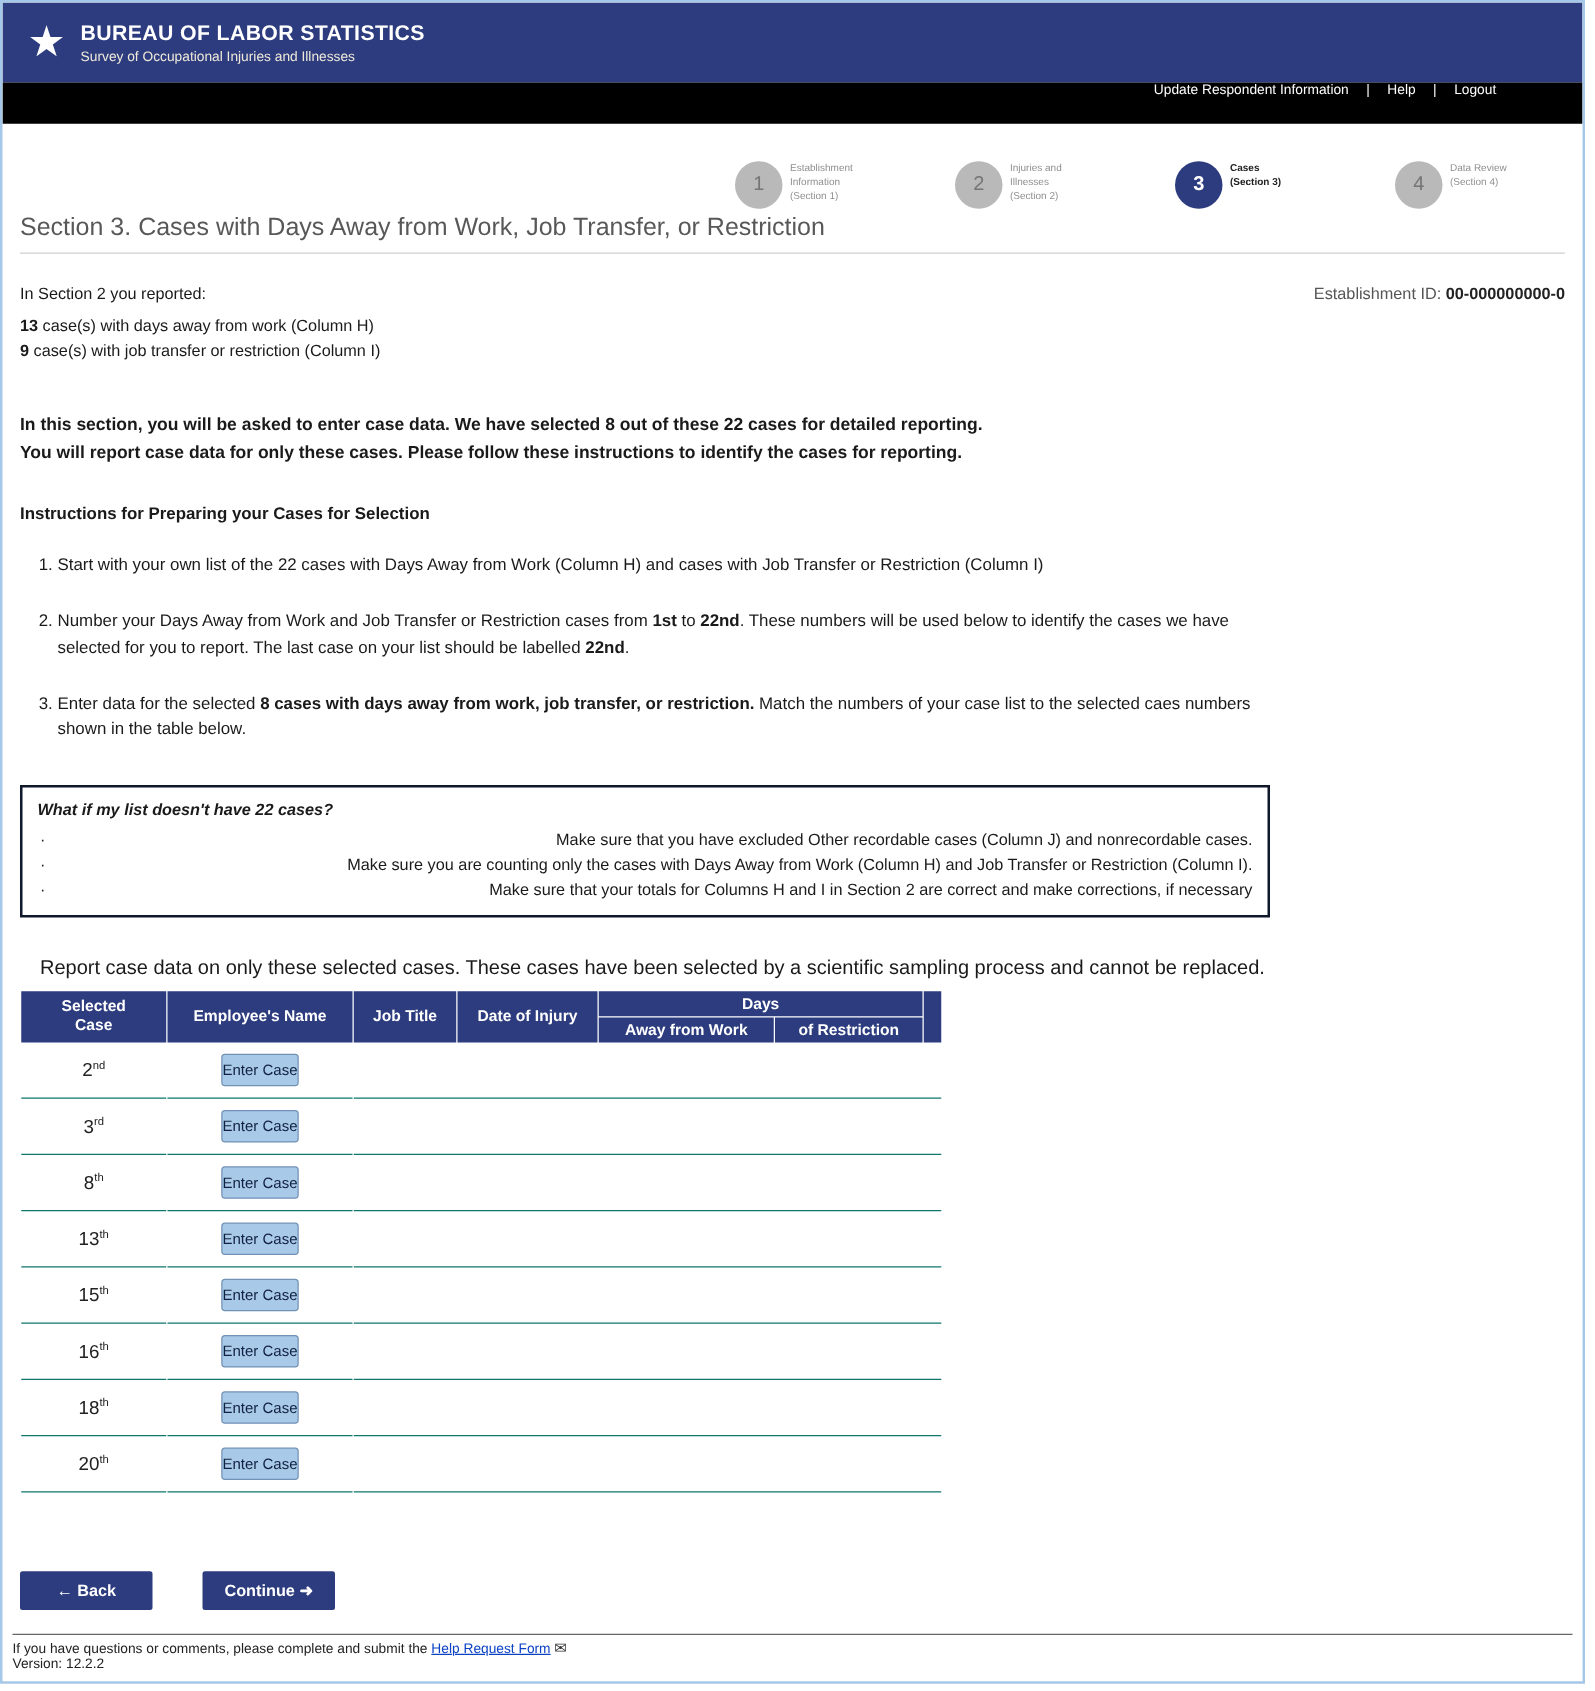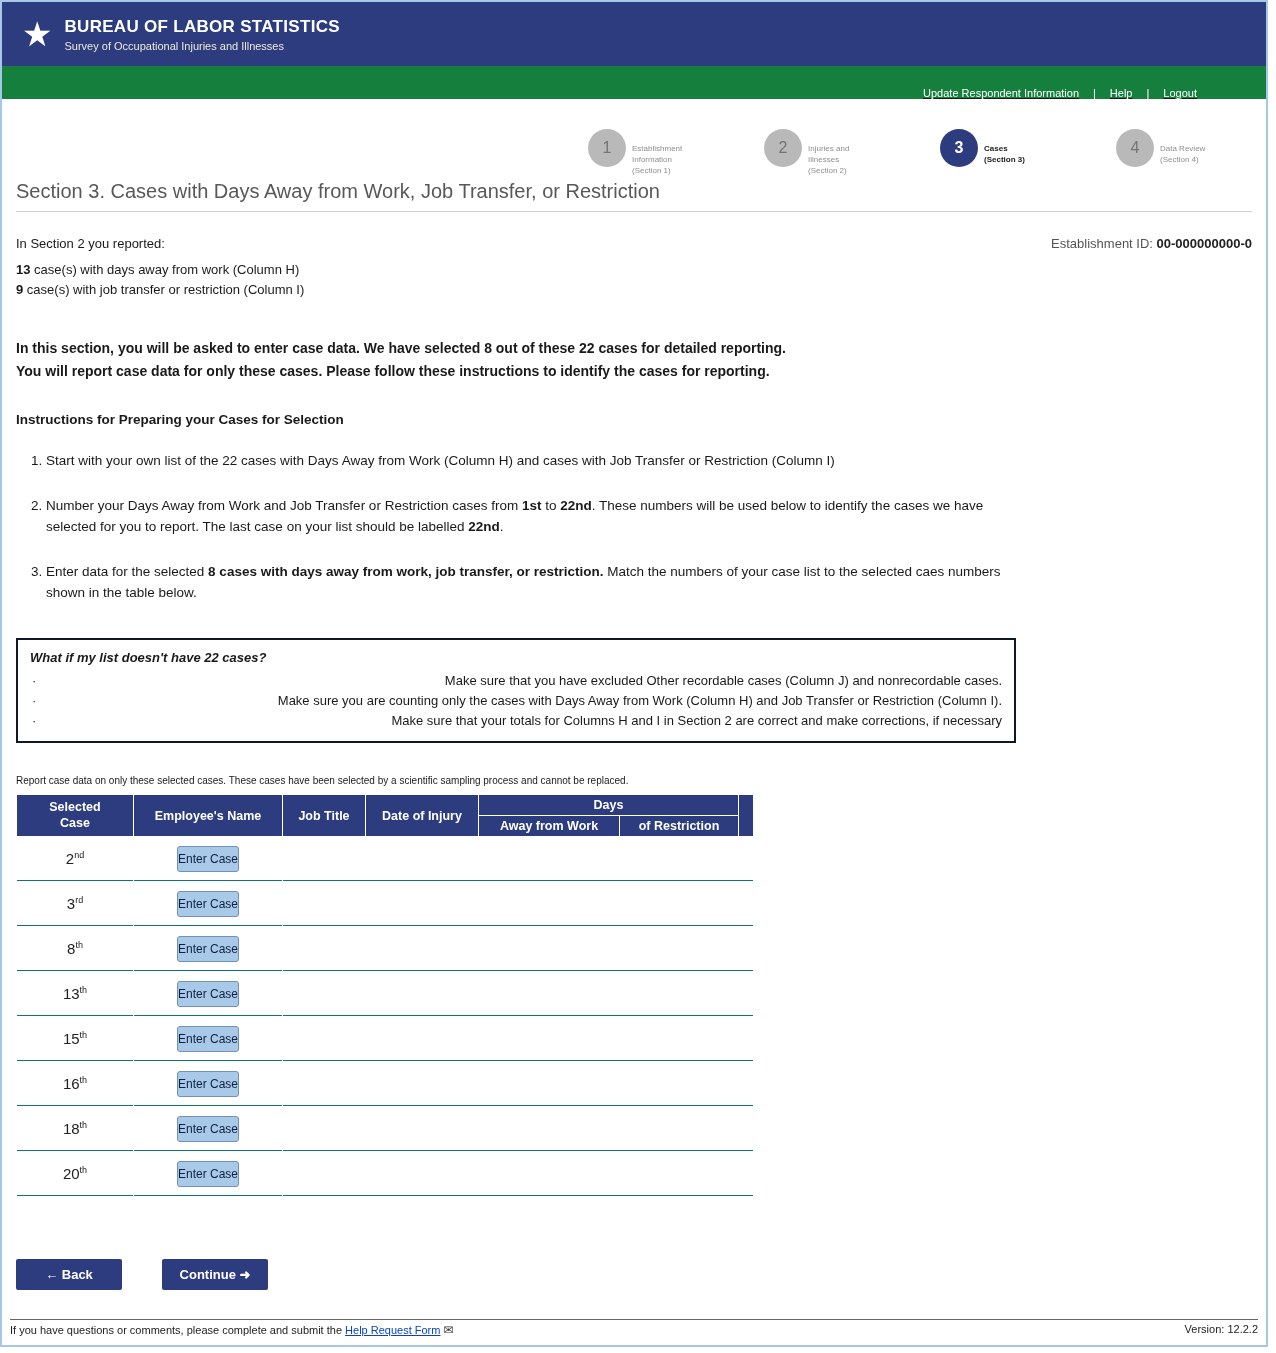--- a/index.html
+++ b/index.html
@@ -6,32 +6,32 @@
   body { margin: 0; background: #fff; font-family: "Liberation Sans", sans-serif; color: #1a1a1a; }
   .page { position: relative; width: 1268px; height: 1347px; border: 2px solid #a6c8e8; background: #fff; overflow: hidden; }
 
   
   .header { background: #2d3c7e; height: 64px; display: flex; align-items: center; padding-left: 20px; }
   .logo { color: #fff; font-size: 34px; line-height: 1; margin-right: 12px; }
   .header-title { color: #fff; font-weight: bold; font-size: 17px; letter-spacing: .3px; }
   .header-sub { color: #efe9da; font-size: 11px; margin-top: 3px; }
 
   
-  .redbar { background: #15803d; height: 33px; display: flex; align-items: flex-end; justify-content: flex-end; padding-right: 55px; text-decoration: underline; }
+  .redbar { background: #000000; height: 33px; display: flex; align-items: flex-start; justify-content: flex-end; padding-right: 55px; }
   .redbar .navitem { color: #fff; font-size: 11px; cursor: pointer; padding: 0 14px; white-space: nowrap; }
   .redbar .divider { color: #fff; font-size: 11px; }
 
   .content { padding: 0 14px; }
 
   
   .stepper { display: flex; justify-content: flex-end; gap: 58px; margin-top: 30px; padding-right: 18px; }
   .step { display: flex; align-items: flex-start; }
   .step-circle { width: 38px; height: 38px; border-radius: 50%; background: #b9b9b9; color: #757575; font-size: 16px; display: flex; align-items: center; justify-content: center; flex: 0 0 auto; cursor: pointer; }
   .step.active .step-circle { background: #2d3c7e; color: #fff; font-weight: bold; }
-  .step-label { font-size: 8px; color: #8f8f8f; margin-left: 6px; margin-top: 15px; line-height: 1.35; width: 74px; }
+  .step-label { font-size: 8px; color: #8f8f8f; margin-left: 6px; margin-top: 1px; line-height: 1.35; width: 74px; }
   .step-label span { display: block; }
   .step.active .step-label { color: #222; font-weight: bold; }
 
   .section-title { font-size: 20px; color: #585858; font-weight: 400; margin-top: 4px; padding-bottom: 8px; border-bottom: 1px solid #cfcfcf; }
 
   .reported-row { display: flex; justify-content: space-between; margin-top: 24px; font-size: 13px; }
   .est-id { color: #555; }
   .est-id .val { color: #222; font-weight: bold; }
 
   .counts { margin-top: 9px; font-size: 13px; line-height: 1.5; }
@@ -43,38 +43,38 @@
   .instr-heading { margin-top: 30px; font-size: 13.5px; font-weight: bold; }
   ol.instr { margin: 9px 0 0 0; padding-left: 30px; font-size: 13.5px; line-height: 1.55; max-width: 1015px; }
   ol.instr li { margin-bottom: 10px; margin-top: 24px; }
 
   .notice-box { border: 2px solid #0f172a; margin-top: 34px; width: 1000px; padding: 8px 12px 10px; font-size: 13px; line-height: 1.55; }
   .notice-title { font-style: italic; font-weight: bold; }
   .notice-box ul { margin: 3px 0 0; padding-left: 2px; list-style: none; text-align: right; }
   .notice-box li { padding-left: 8px; position: relative; }
   .notice-box li::before { content: "·"; position: absolute; left: 0; }
 
-  .report-line { margin-top: 32px; font-size: 10px; }
+  .report-line { margin-top: 32px; font-size: 16px; margin-left: 16px; }
 
   
   .case-table { margin-top: 8px; border-collapse: separate; border-spacing: 1px; }
   .case-table thead th { background: #2d3c7e; color: #fff; font-weight: bold; font-size: 12.5px; padding: 3px 6px; vertical-align: middle; }
   .case-table .blk { display: block; line-height: 1.25; }
   .w1 { width: 116px; } .w2 { width: 148px; } .w3 { width: 82px; } .w4 { width: 112px; }
   .w5 { width: 140px; } .w6 { width: 118px; } .w7 { width: 14px; }
   .case-table tbody td { background: #fff; border-bottom: 1px solid #0f766e; height: 44px; vertical-align: middle; }
   .td-case { text-align: center; font-size: 15px; color: #222; }
   .td-case sup { font-size: 9px; }
   .td-btn { text-align: center; }
   .enter-btn { background: #a9c9e9; border: 1px solid #7191b5; border-radius: 3px; font-size: 12px; padding: 5px 0; color: #102040; font-family: inherit; cursor: pointer; }
 
   .nav-btns { display: flex; gap: 40px; margin-top: 62px; }
   .nav-btn { background: #2d3c7e; color: #fff; border: none; border-radius: 2px; font-weight: bold; font-size: 13px; width: 106px; padding: 8px 0; font-family: inherit; cursor: pointer; }
 
-  .footer { position: absolute; left: 8px; right: 8px; bottom: 8px; border-top: 1px solid #666; display: flex; justify-content: space-between; font-size: 11px; padding-top: 3px; color: #222; }
+  .footer { position: absolute; left: 8px; right: 8px; bottom: 8px; border-top: 1px solid #666; display: flex; justify-content: space-between; font-size: 11px; padding-top: 3px; color: #222; flex-direction: column; }
   .footer-link { color: #0b42c4; text-decoration: underline; cursor: pointer; }
   .env { color: #333; font-size: 12px; margin-left: 3px; }
 </style>
 </head>
 <body>
 
 <div class="page">
 
   <div class="header">
     <span class="logo">★</span>

